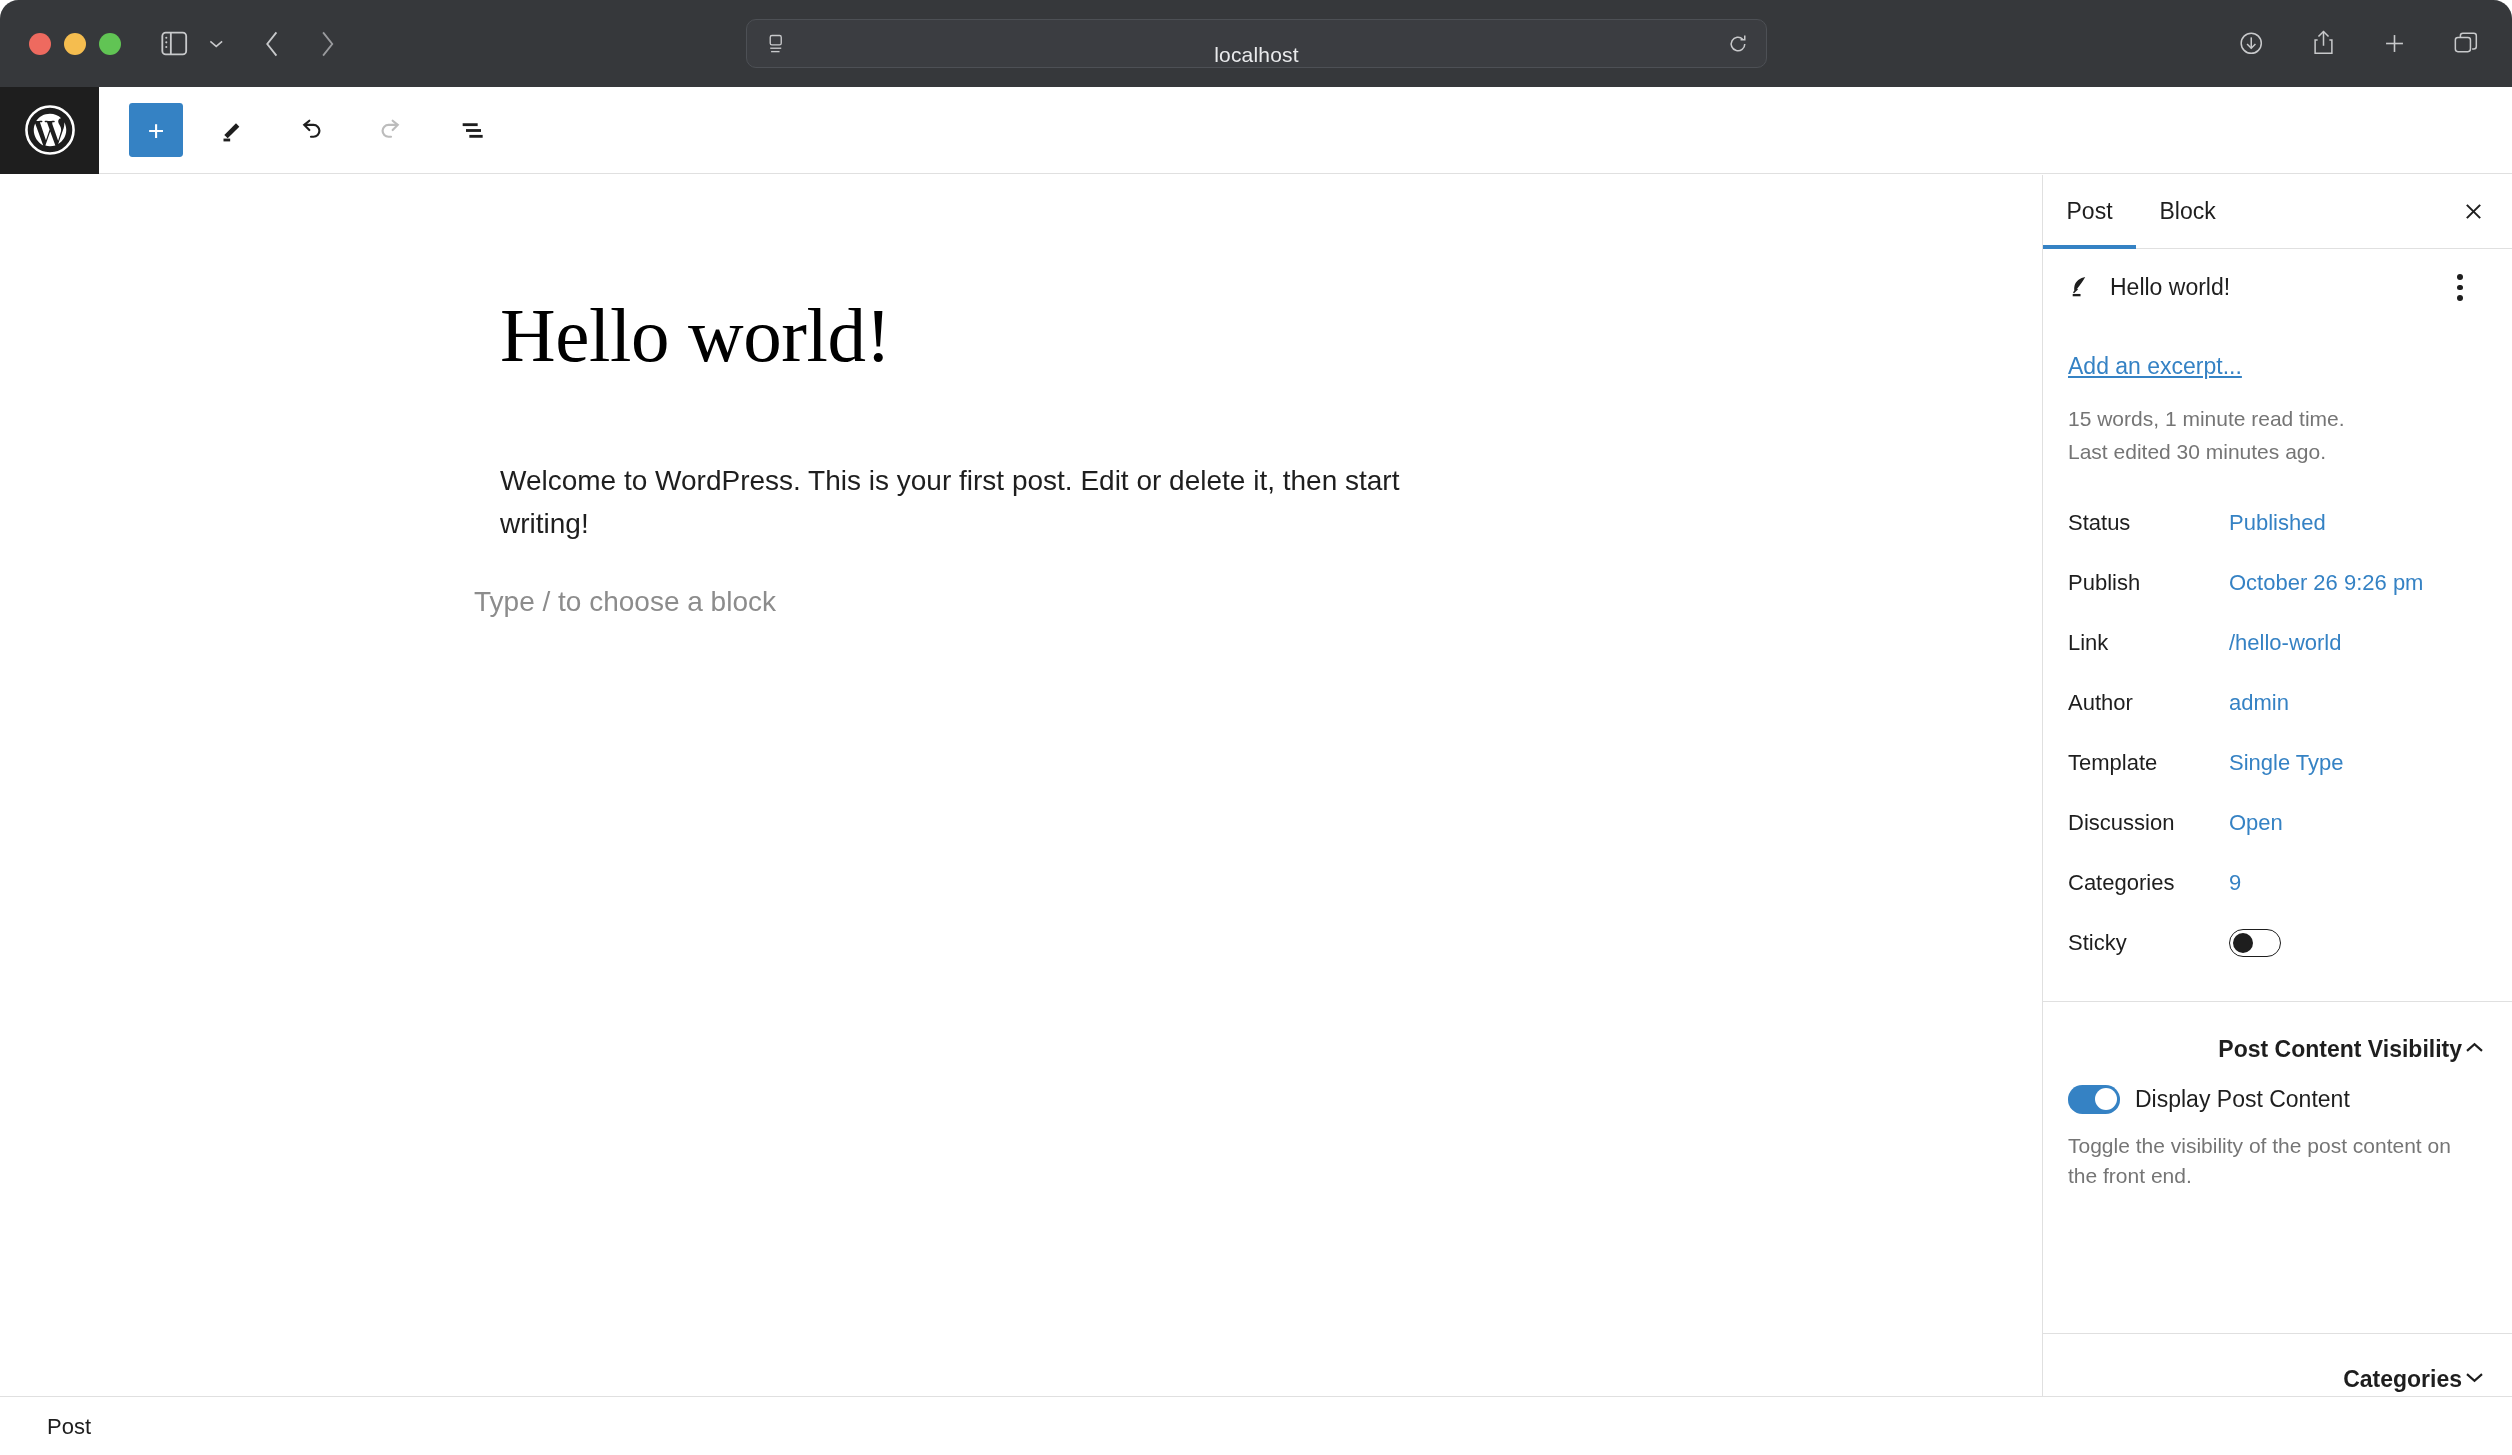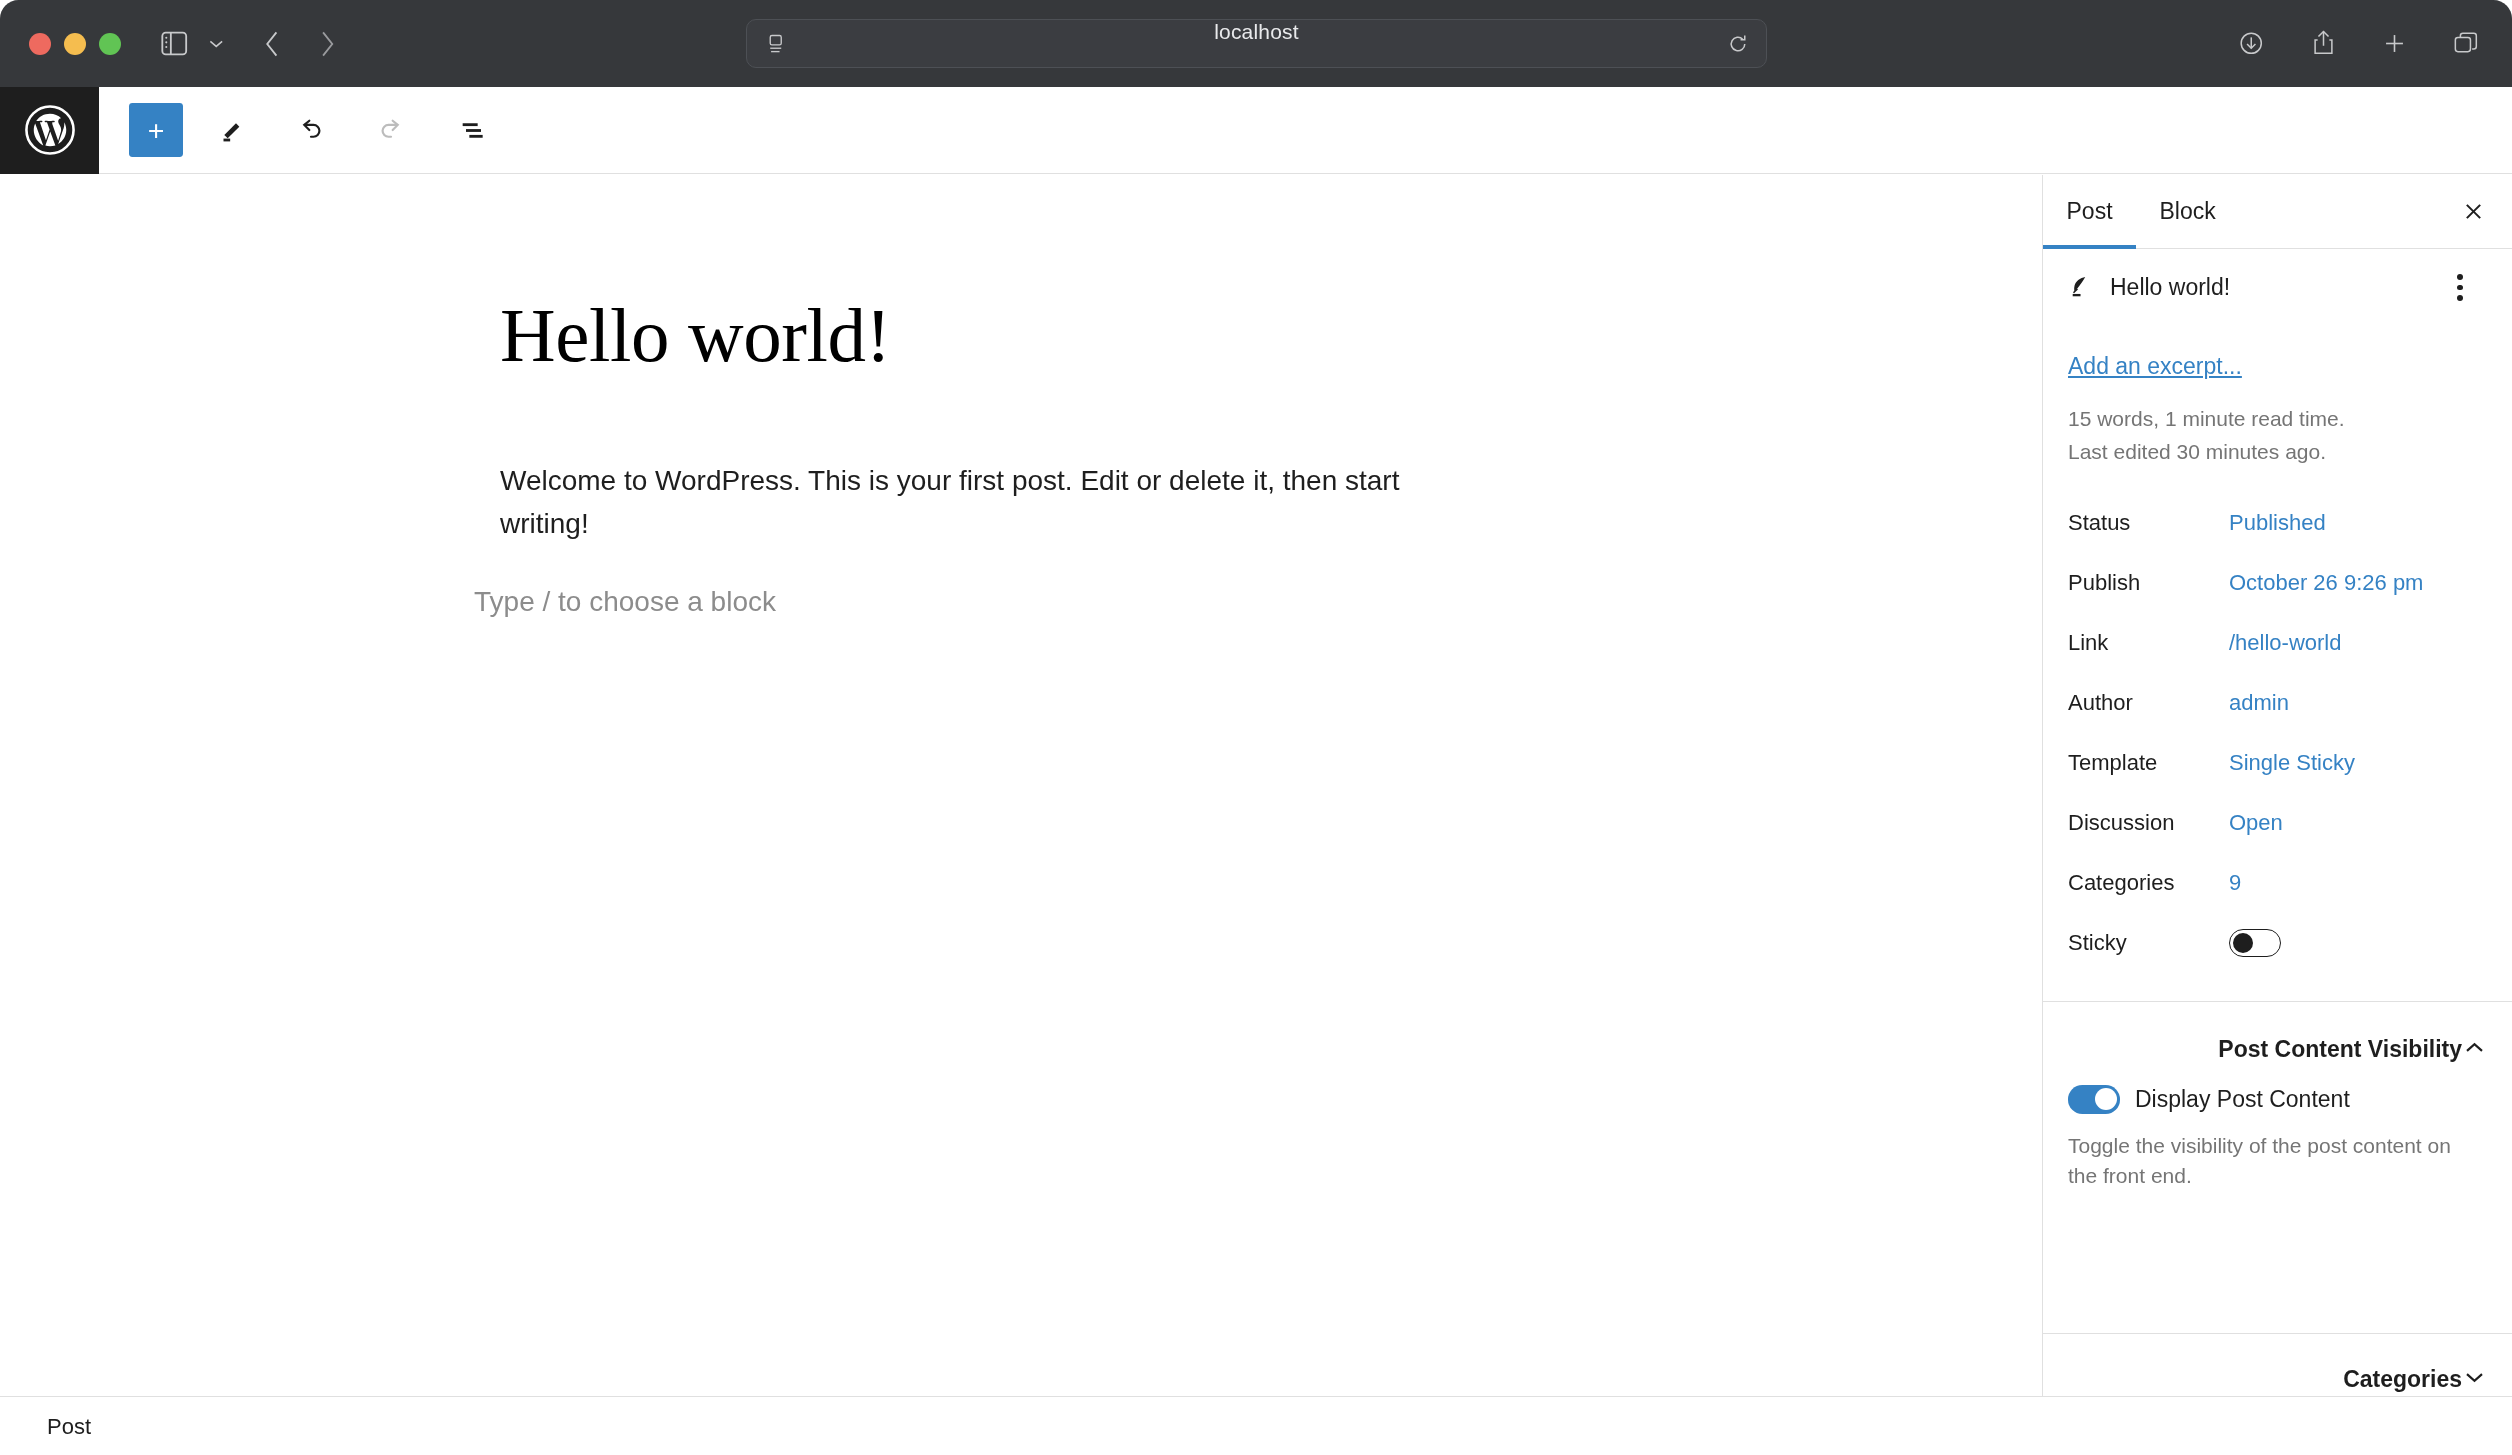--- a/index.html
+++ b/index.html
@@ -27,21 +27,21 @@
   .chrome-btn {
     display:flex; align-items:center; justify-content:center;
     color:#c8c9cb;
   }
   .sidebar-toggle-wrap { display:flex; align-items:center; margin-left:39px; gap: 5px; }
   .nav-arrows { display:flex; align-items:center; gap: 37px; margin-left: 37px; }
 
   .url-bar {
     position:absolute; left: 746px; top: 18.5px; width: 1021px; height: 49px;
     background: #3b3d41; border:0.8px solid #4d5055; border-radius: 10px;
-    display:flex; align-items:flex-start; justify-content:center;
+    display:flex; align-items:flex-end; justify-content:center;
   }
   .url-bar .reader-icon { position:absolute; left: 18.5px; top:13.4px; }
   .url-bar .url-text {
     color:#e9eaec; font-size: 21px; letter-spacing: 0.2px;
   }
   .url-bar .reload-icon { position:absolute; right: 17px; top:13.4px; }
 
   .chrome-right {
     position:absolute; right: 32px; top: 0; height: 87px;
     display:flex; align-items:center; gap: 44px;
@@ -415,21 +415,21 @@
       <div class="meta-row">
         <span class="meta-label">Link</span>
         <span class="meta-value">/hello-world</span>
       </div>
       <div class="meta-row">
         <span class="meta-label">Author</span>
         <span class="meta-value">admin</span>
       </div>
       <div class="meta-row">
         <span class="meta-label">Template</span>
-        <span class="meta-value">Single Sticky</span>
+        <span class="meta-value">Single Type</span>
       </div>
       <div class="meta-row">
         <span class="meta-label">Discussion</span>
         <span class="meta-value">Open</span>
       </div>
       <div class="meta-row">
         <span class="meta-label">Categories</span>
         <span class="meta-value">9</span>
       </div>
       <div class="meta-row">

